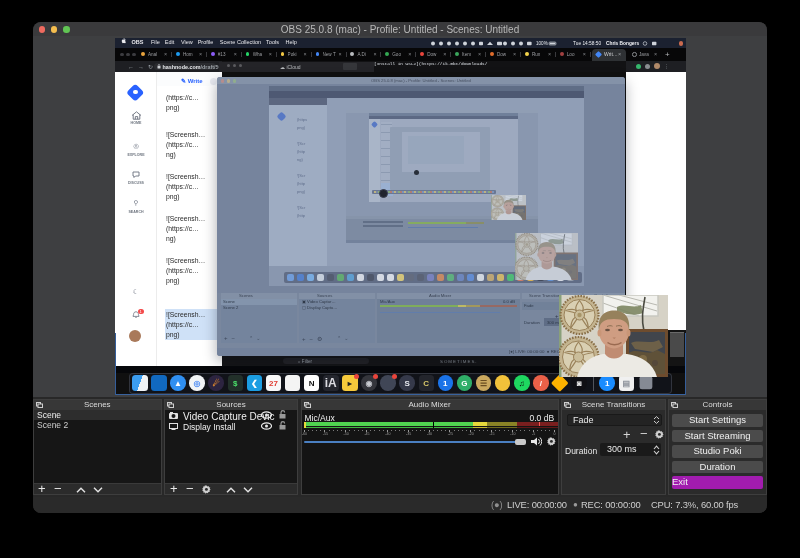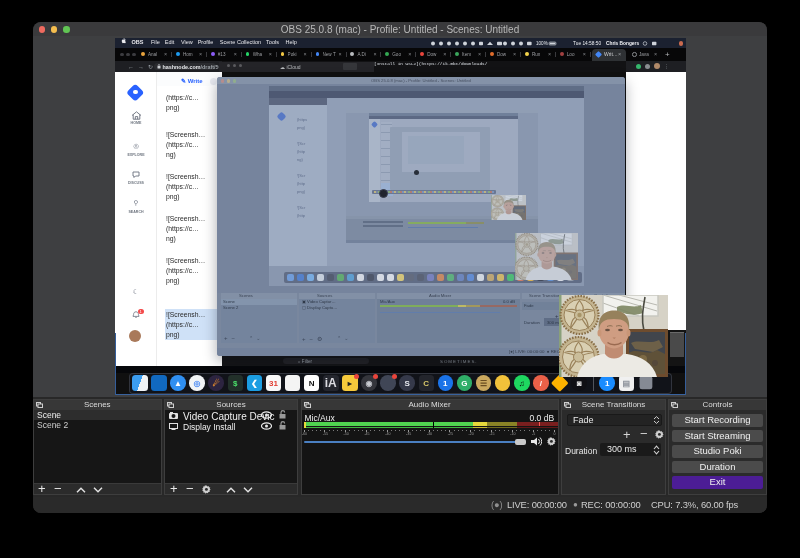--- a/index.html
+++ b/index.html
@@ -418,21 +418,21 @@
         <div class="abs" style="left:76.4px; top:0.5px; width:15.5px; height:15.5px; background:#2c2440;border-radius:50%;">
           <div style="width:100%; height:100%; display:flex; align-items:center; justify-content:center; color:#ff9a2a; font-size:8px; font-weight:bold;">☄</div>
         </div>
         <div class="abs" style="left:95.5px; top:0.5px; width:15.5px; height:15.5px; background:#22302a;border-radius:3.5px;">
           <div style="width:100%; height:100%; display:flex; align-items:center; justify-content:center; color:#4ae06a; font-size:8px; font-weight:bold;">$</div>
         </div>
         <div class="abs" style="left:114.6px; top:0.5px; width:15.5px; height:15.5px; background:#1b9de2;border-radius:3.5px;">
           <div style="width:100%; height:100%; display:flex; align-items:center; justify-content:center; color:#fff; font-size:8px; font-weight:bold;">❮</div>
         </div>
         <div class="abs" style="left:133.7px; top:0.5px; width:15.5px; height:15.5px; background:#f8f8f8;border-radius:3.5px;">
-          <div style="width:100%; height:100%; display:flex; align-items:center; justify-content:center; color:#e03c31; font-size:8px; font-weight:bold;">31</div>
+          <div style="width:100%; height:100%; display:flex; align-items:center; justify-content:center; color:#e03c31; font-size:8px; font-weight:bold;">27</div>
         </div>
         <div class="abs" style="left:152.79999999999998px; top:0.5px; width:15.5px; height:15.5px; background:#f4f4f4;border-radius:3.5px;"></div>
         <div class="abs" style="left:171.89999999999998px; top:0.5px; width:15.5px; height:15.5px; background:#ffffff;border-radius:3.5px;">
           <div style="width:100%; height:100%; display:flex; align-items:center; justify-content:center; color:#111; font-size:8px; font-weight:bold;">N</div>
         </div>
         <div class="abs" style="left:190.99999999999997px; top:0.5px; width:15.5px; height:15.5px; background:#24262e;border-radius:3.5px;">
           <div style="width:100%; height:100%; display:flex; align-items:center; justify-content:center; color:#dcdce2; font-size:12px; font-weight:bold;">iA</div>
         </div>
         <div class="abs" style="left:210.09999999999997px; top:0.5px; width:15.5px; height:15.5px; background:#f5c93b;border-radius:3.5px;">
           <div style="width:100%; height:100%; display:flex; align-items:center; justify-content:center; color:#222; font-size:8px; font-weight:bold;">▸</div>
@@ -786,25 +786,25 @@
   </div>
 
   <div class="abs" style="left:668px; top:399px; width:99px; height:96px; border:1px solid #3e3e3e; background:#2b2b2b;">
     <div class="abs" style="left:0; top:0; width:97px; height:9.5px; background:#373737; color:#dcdcdc; font-size:8px; line-height:9.5px; text-align:center;">Controls</div>
     <div class="abs" style="left:2px; top:1.5px; width:7px; height:6px;">
         <svg width="7" height="6">
           <rect x="0.5" y="0.5" width="4" height="3.5" fill="none" stroke="#cfcfcf"></rect>
           <rect x="2" y="2" width="4.5" height="3.5" fill="#373737" stroke="#cfcfcf"></rect>
         </svg>
       </div>
-    <div class="abs" style="left:3px; top:14px;  width:91px; height:12.5px; background:#4b4b4b; border-radius:2px; color:#f0f0f0; font-size:9.5px; line-height:12.5px; text-align:center;">Start Recording</div>
+    <div class="abs" style="left:3px; top:14px;  width:91px; height:12.5px; background:#4b4b4b; border-radius:2px; color:#f0f0f0; font-size:9.5px; line-height:12.5px; text-align:center;">Start Settings</div>
     <div class="abs" style="left:3px; top:29.5px; width:91px; height:12.5px; background:#4b4b4b; border-radius:2px; color:#f0f0f0; font-size:9.5px; line-height:12.5px; text-align:center;">Start Streaming</div>
     <div class="abs" style="left:3px; top:45px;  width:91px; height:12.5px; background:#4b4b4b; border-radius:2px; color:#f0f0f0; font-size:9.5px; line-height:12.5px; text-align:center;">Studio Poki</div>
     <div class="abs" style="left:3px; top:60.5px; width:91px; height:12.5px; background:#4b4b4b; border-radius:2px; color:#f0f0f0; font-size:9.5px; line-height:12.5px; text-align:center;">Duration</div>
-    <div class="abs" style="left:3px; top:76px;  width:91px; height:12.5px; background:#4c1d95; border-radius:2px; color:#f0f0f0; font-size:9.5px; line-height:12.5px; text-align:center;">Exit</div>
+    <div class="abs" style="left:3px; top:76px;  width:91px; height:12.5px; background:#a21caf; border-radius:2px; color:#f0f0f0; font-size:9.5px; line-height:12.5px; ">Exit</div>
   </div>
 
   <div class="abs" style="left:33px; top:497px; width:734px; height:16px; background:#2a2a2a; border-radius:0 0 8px 8px; color:#cfcfcf; font-size:9.4px; letter-spacing:-0.15px; line-height:16px;">
     <span class="abs" style="left:458px; color:#8f8f8f; white-space:nowrap;">(●)</span>
     <span class="abs" style="left:474px; white-space:nowrap;">LIVE: 00:00:00</span>
     <span class="abs" style="left:540px; color:#9a9a9a; font-size:8px; white-space:nowrap;">●</span>
     <span class="abs" style="left:548px; white-space:nowrap;">REC: 00:00:00</span>
     <span class="abs" style="left:618px; white-space:nowrap;">CPU: 7.3%, 60.00 fps</span>
   </div>
 

